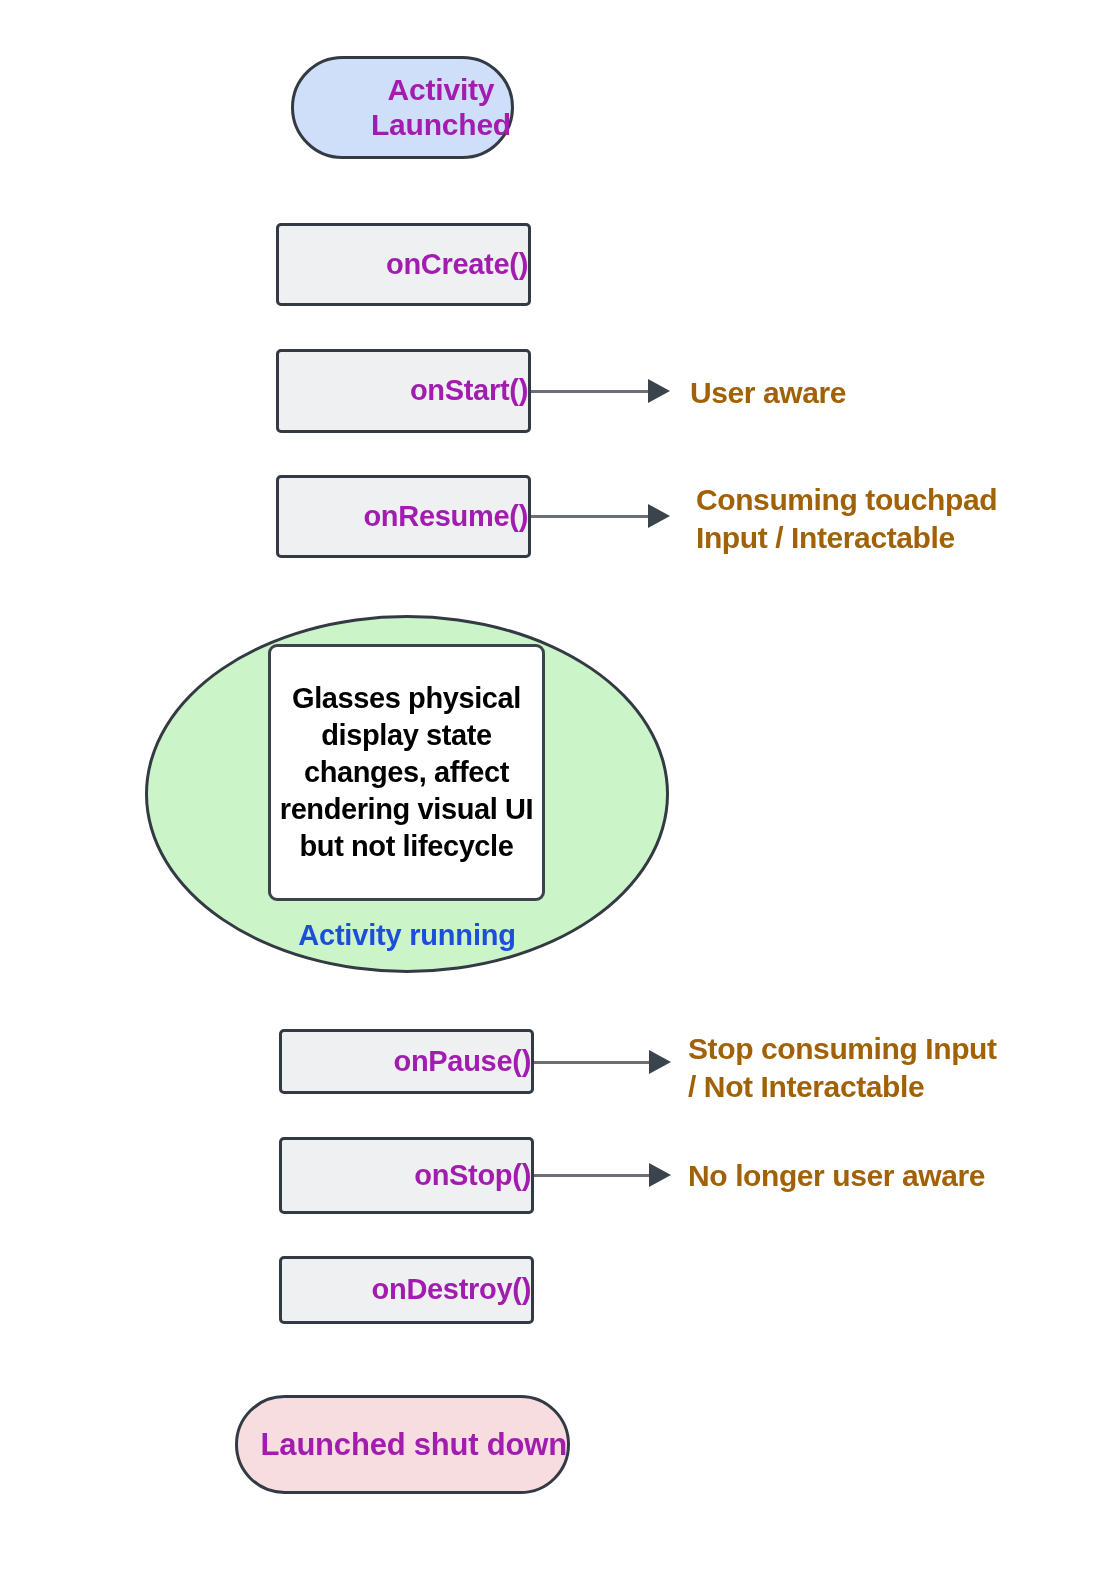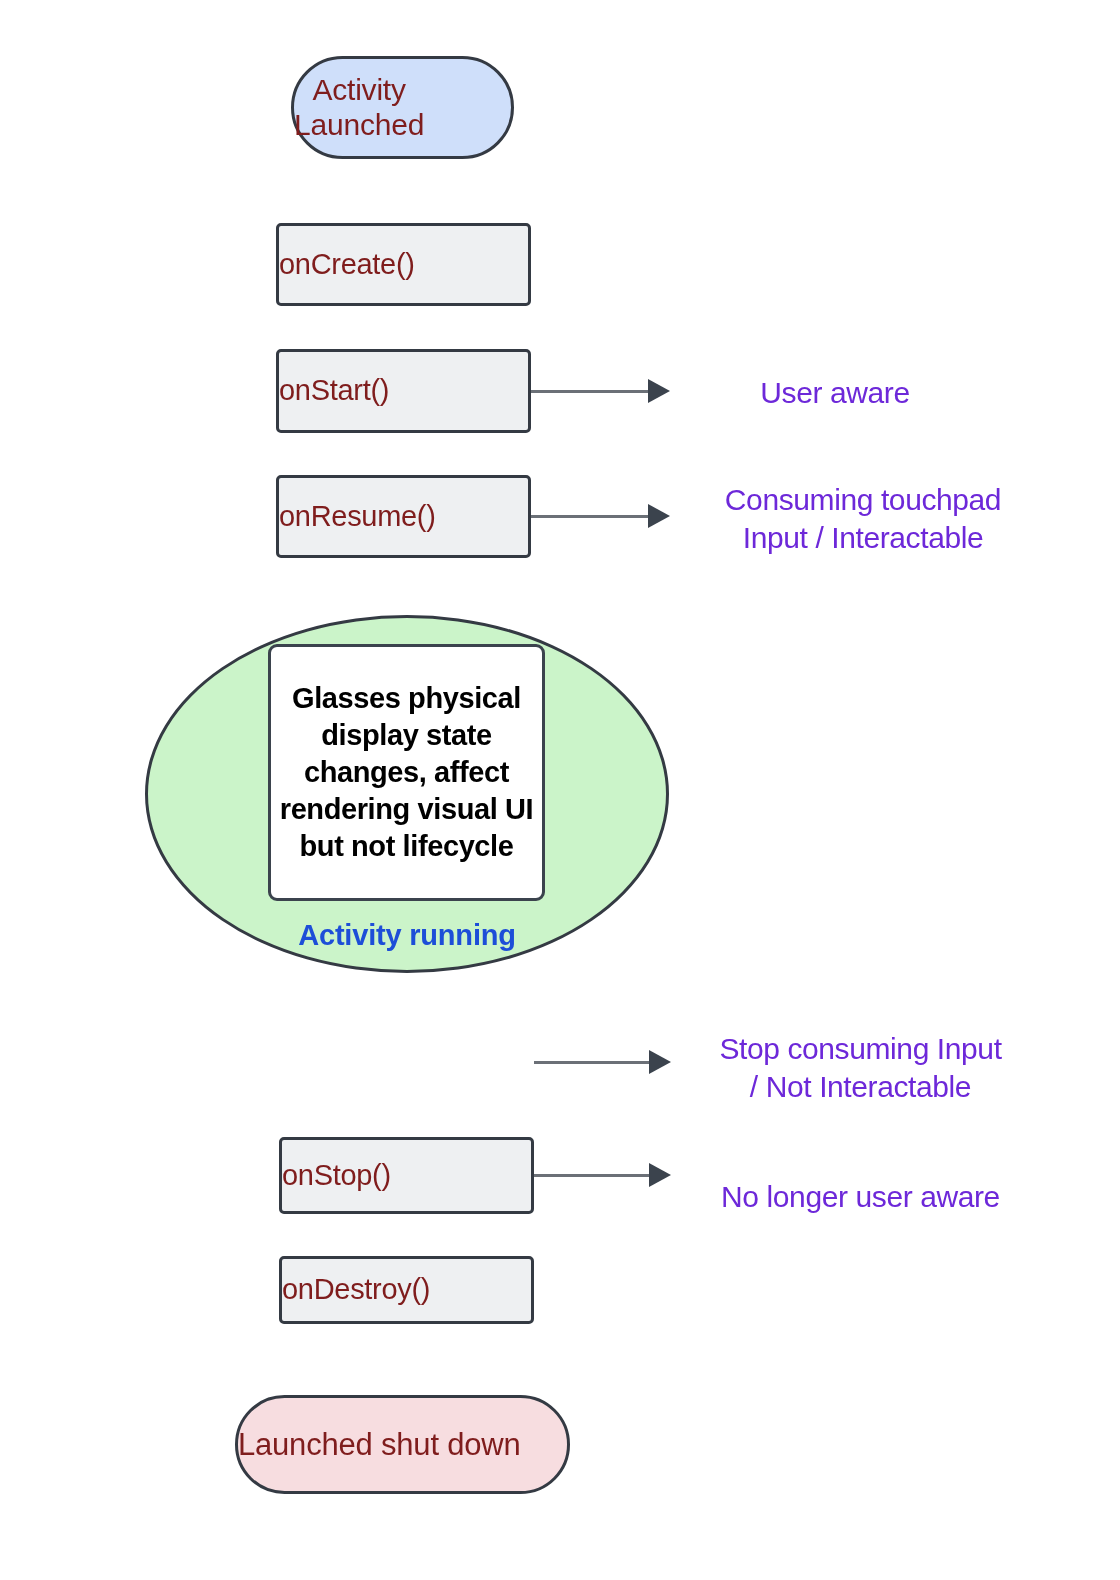--- a/index.html
+++ b/index.html
@@ -19,25 +19,25 @@
     position: absolute;
     inset: 0;
   }
 
   
   .node {
     position: absolute;
     box-sizing: border-box;
     display: flex;
     align-items: center;
-    justify-content: flex-start;
+    justify-content: flex-end;
     text-align: center;
     border: 3px solid #343a43;
-    color: #7f1d1d;
-    font-weight: normal;
+    color: #a21caf;
+    font-weight: bold;
     line-height: 1.16;
   }
 
   
   .pill {
     border-radius: 999px;
   }
   .pill-start {
     background: #cfdffa;
     font-size: 30px;
@@ -110,25 +110,24 @@
     border-top: 12px solid transparent;
     border-bottom: 12px solid transparent;
     border-left: 22px solid #3b434d;
     flex: 0 0 auto;
     margin-left: -1px;
   }
 
   
   .annotation {
     position: absolute;
-    color: #6d28d9;
-    font-weight: normal;
+    color: #a16207;
+    font-weight: bold;
     font-size: 30px;
     line-height: 1.28;
-    text-align: center;
     letter-spacing: -0.4px;
   }
 </style>
 </head>
 <body>
 
 <div id="diagram">
 
   <div class="node pill pill-start" style="left:291px; top:56px; width:223px; height:103px;">
     <span style="white-space:pre-line;">Activity
@@ -163,39 +162,42 @@
 Input / Interactable</div>
 
   <div class="ellipse" style="left:145px; top:615px; width:524px; height:358px;">
     <div class="ellipse-label" style="bottom:18px;">Activity running</div>
   </div>
 
   <div class="note-box" style="left:268px; top:644px; width:277px; height:257px;">
     <span>Glasses physical display state changes, affect rendering visual UI but not lifecycle</span>
   </div>
 
+  <div class="node callback" style="left:279px; top:1029px; width:255px; height:65px;">
+    <span>onPause()</span>
+  </div>
 
   <div class="arrow" style="left:534px; top:1051px; width:137px;">
     <span class="shaft"></span>
     <span class="head"></span>
   </div>
 
   <div class="annotation" style="left:688px; top:1030px; width:345px; white-space:pre-line;">Stop consuming Input
 / Not Interactable</div>
 
   <div class="node callback" style="left:279px; top:1137px; width:255px; height:77px;">
     <span>onStop()</span>
   </div>
 
   <div class="arrow" style="left:534px; top:1164px; width:137px;">
     <span class="shaft"></span>
     <span class="head"></span>
   </div>
 
-  <div class="annotation" style="left:688px; top:1157px; width:345px;margin-top:21px;">No longer user aware</div>
+  <div class="annotation" style="left:688px; top:1157px; width:345px;">No longer user aware</div>
 
   <div class="node callback" style="left:279px; top:1256px; width:255px; height:68px;">
     <span>onDestroy()</span>
   </div>
 
   <div class="node pill pill-end" style="left:235px; top:1395px; width:335px; height:99px;">
     <span>Launched shut down</span>
   </div>
 
 </div>

